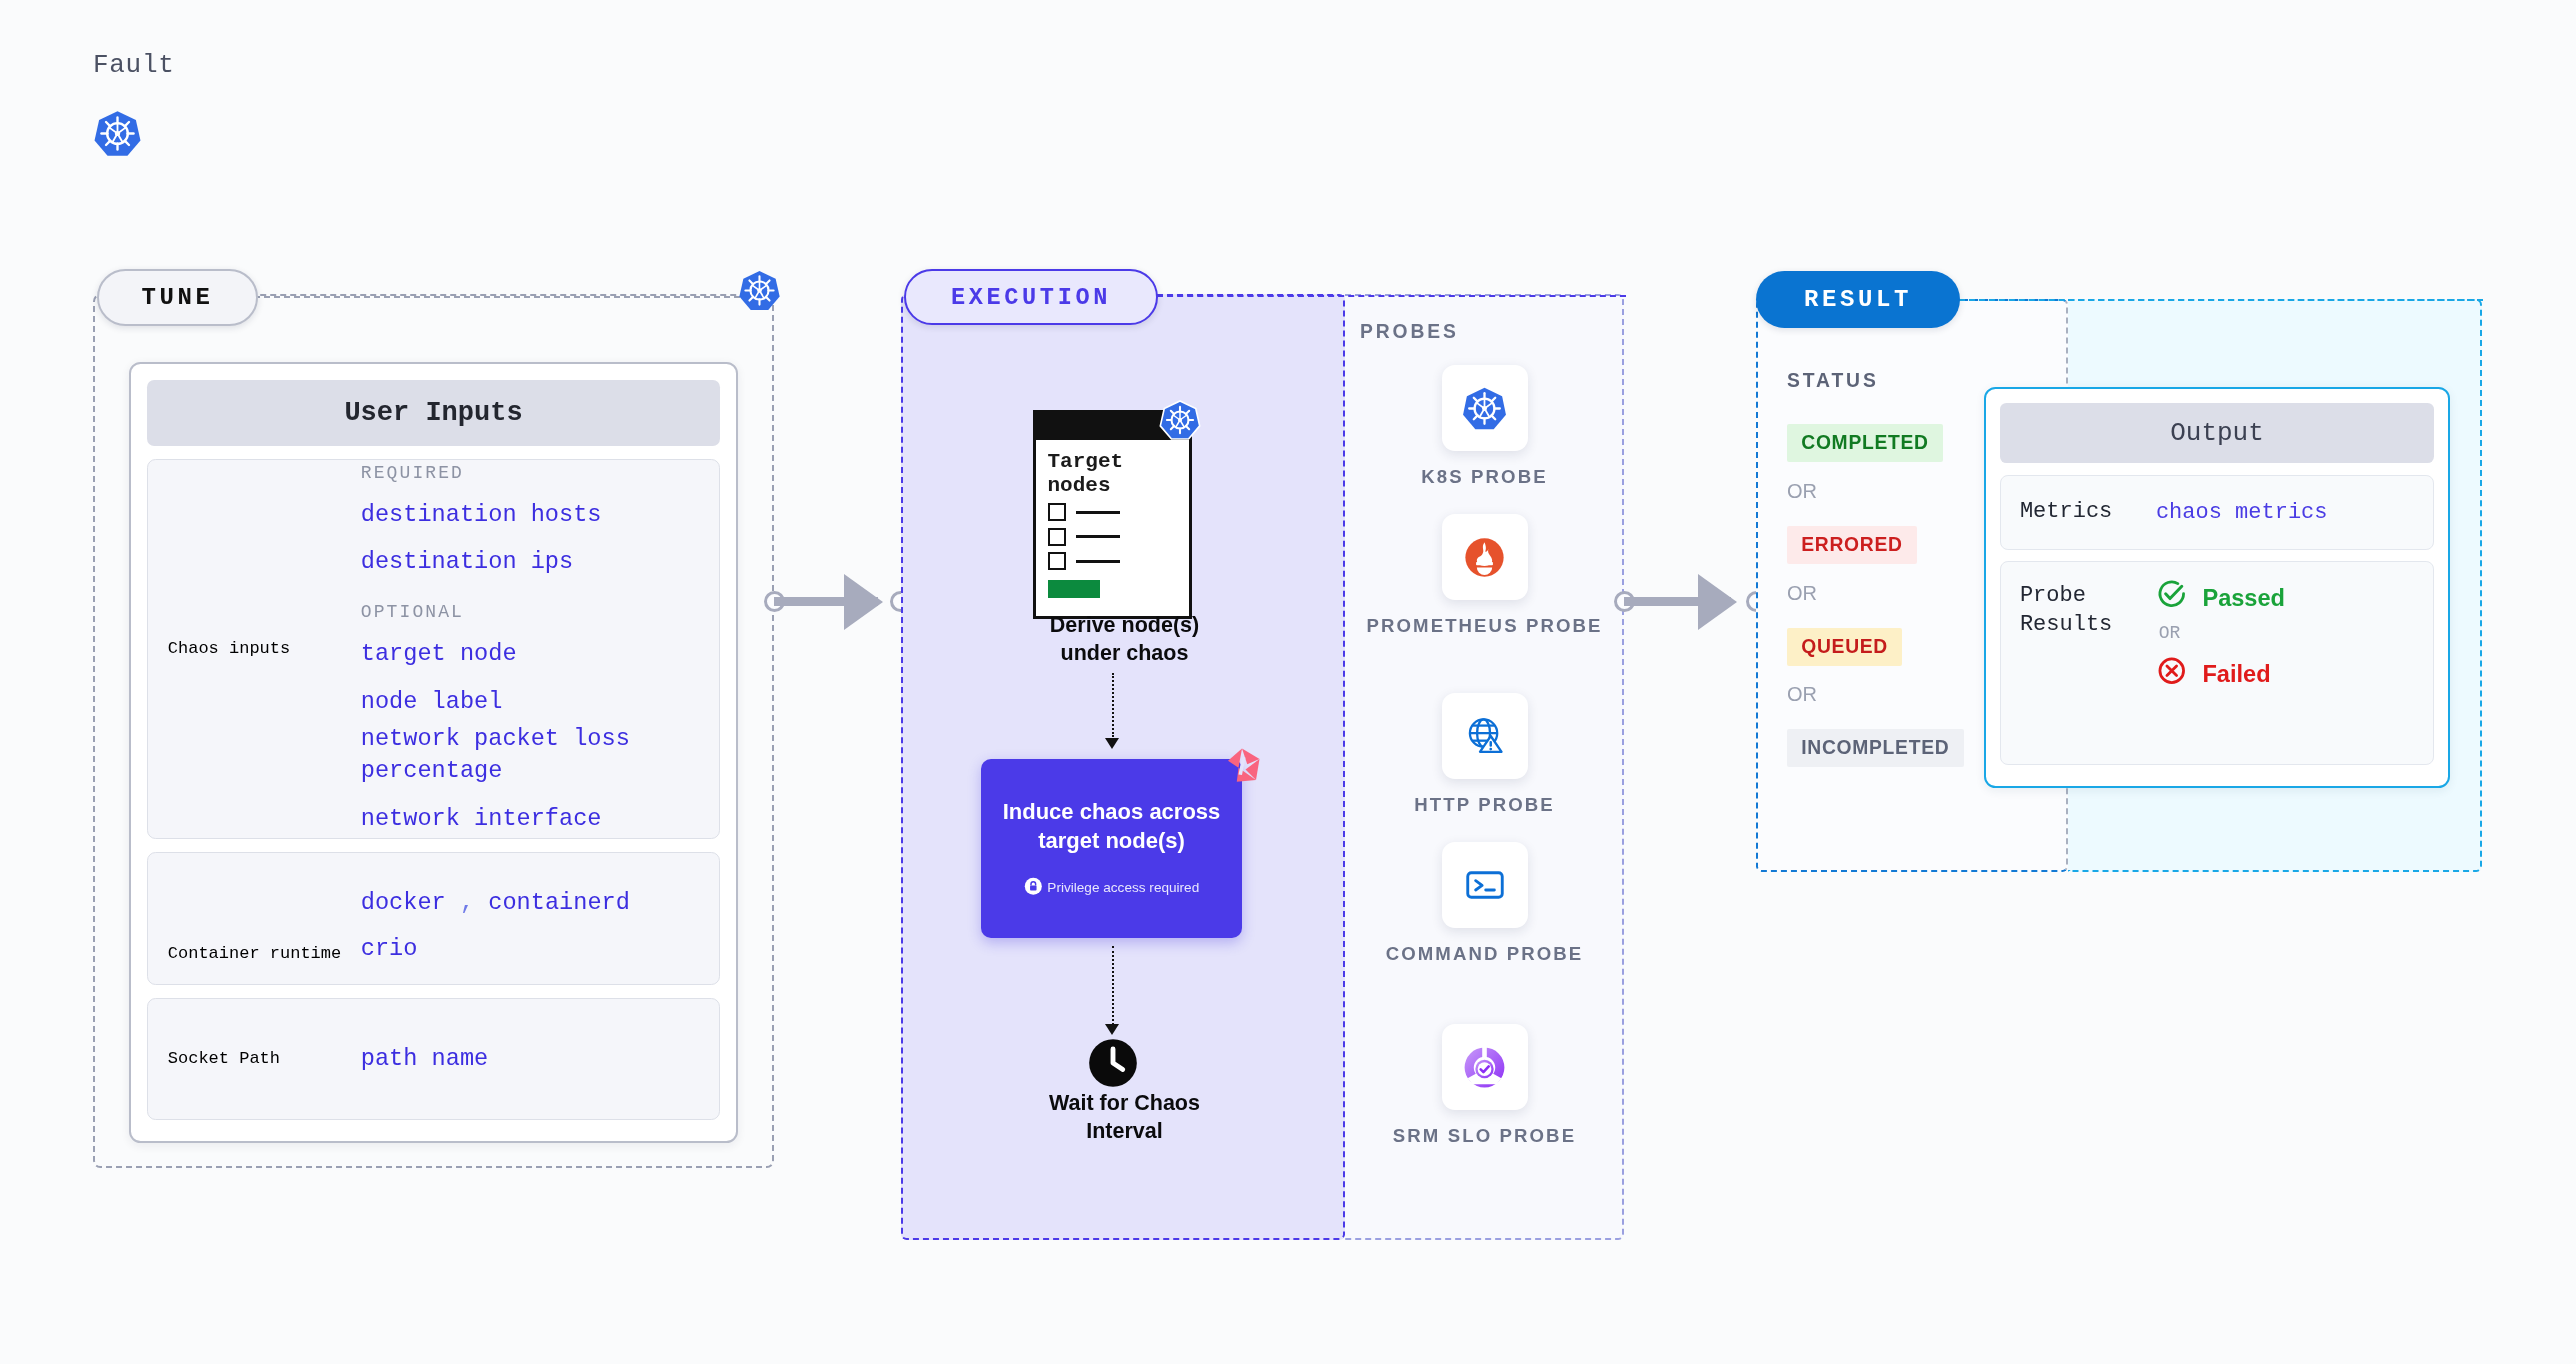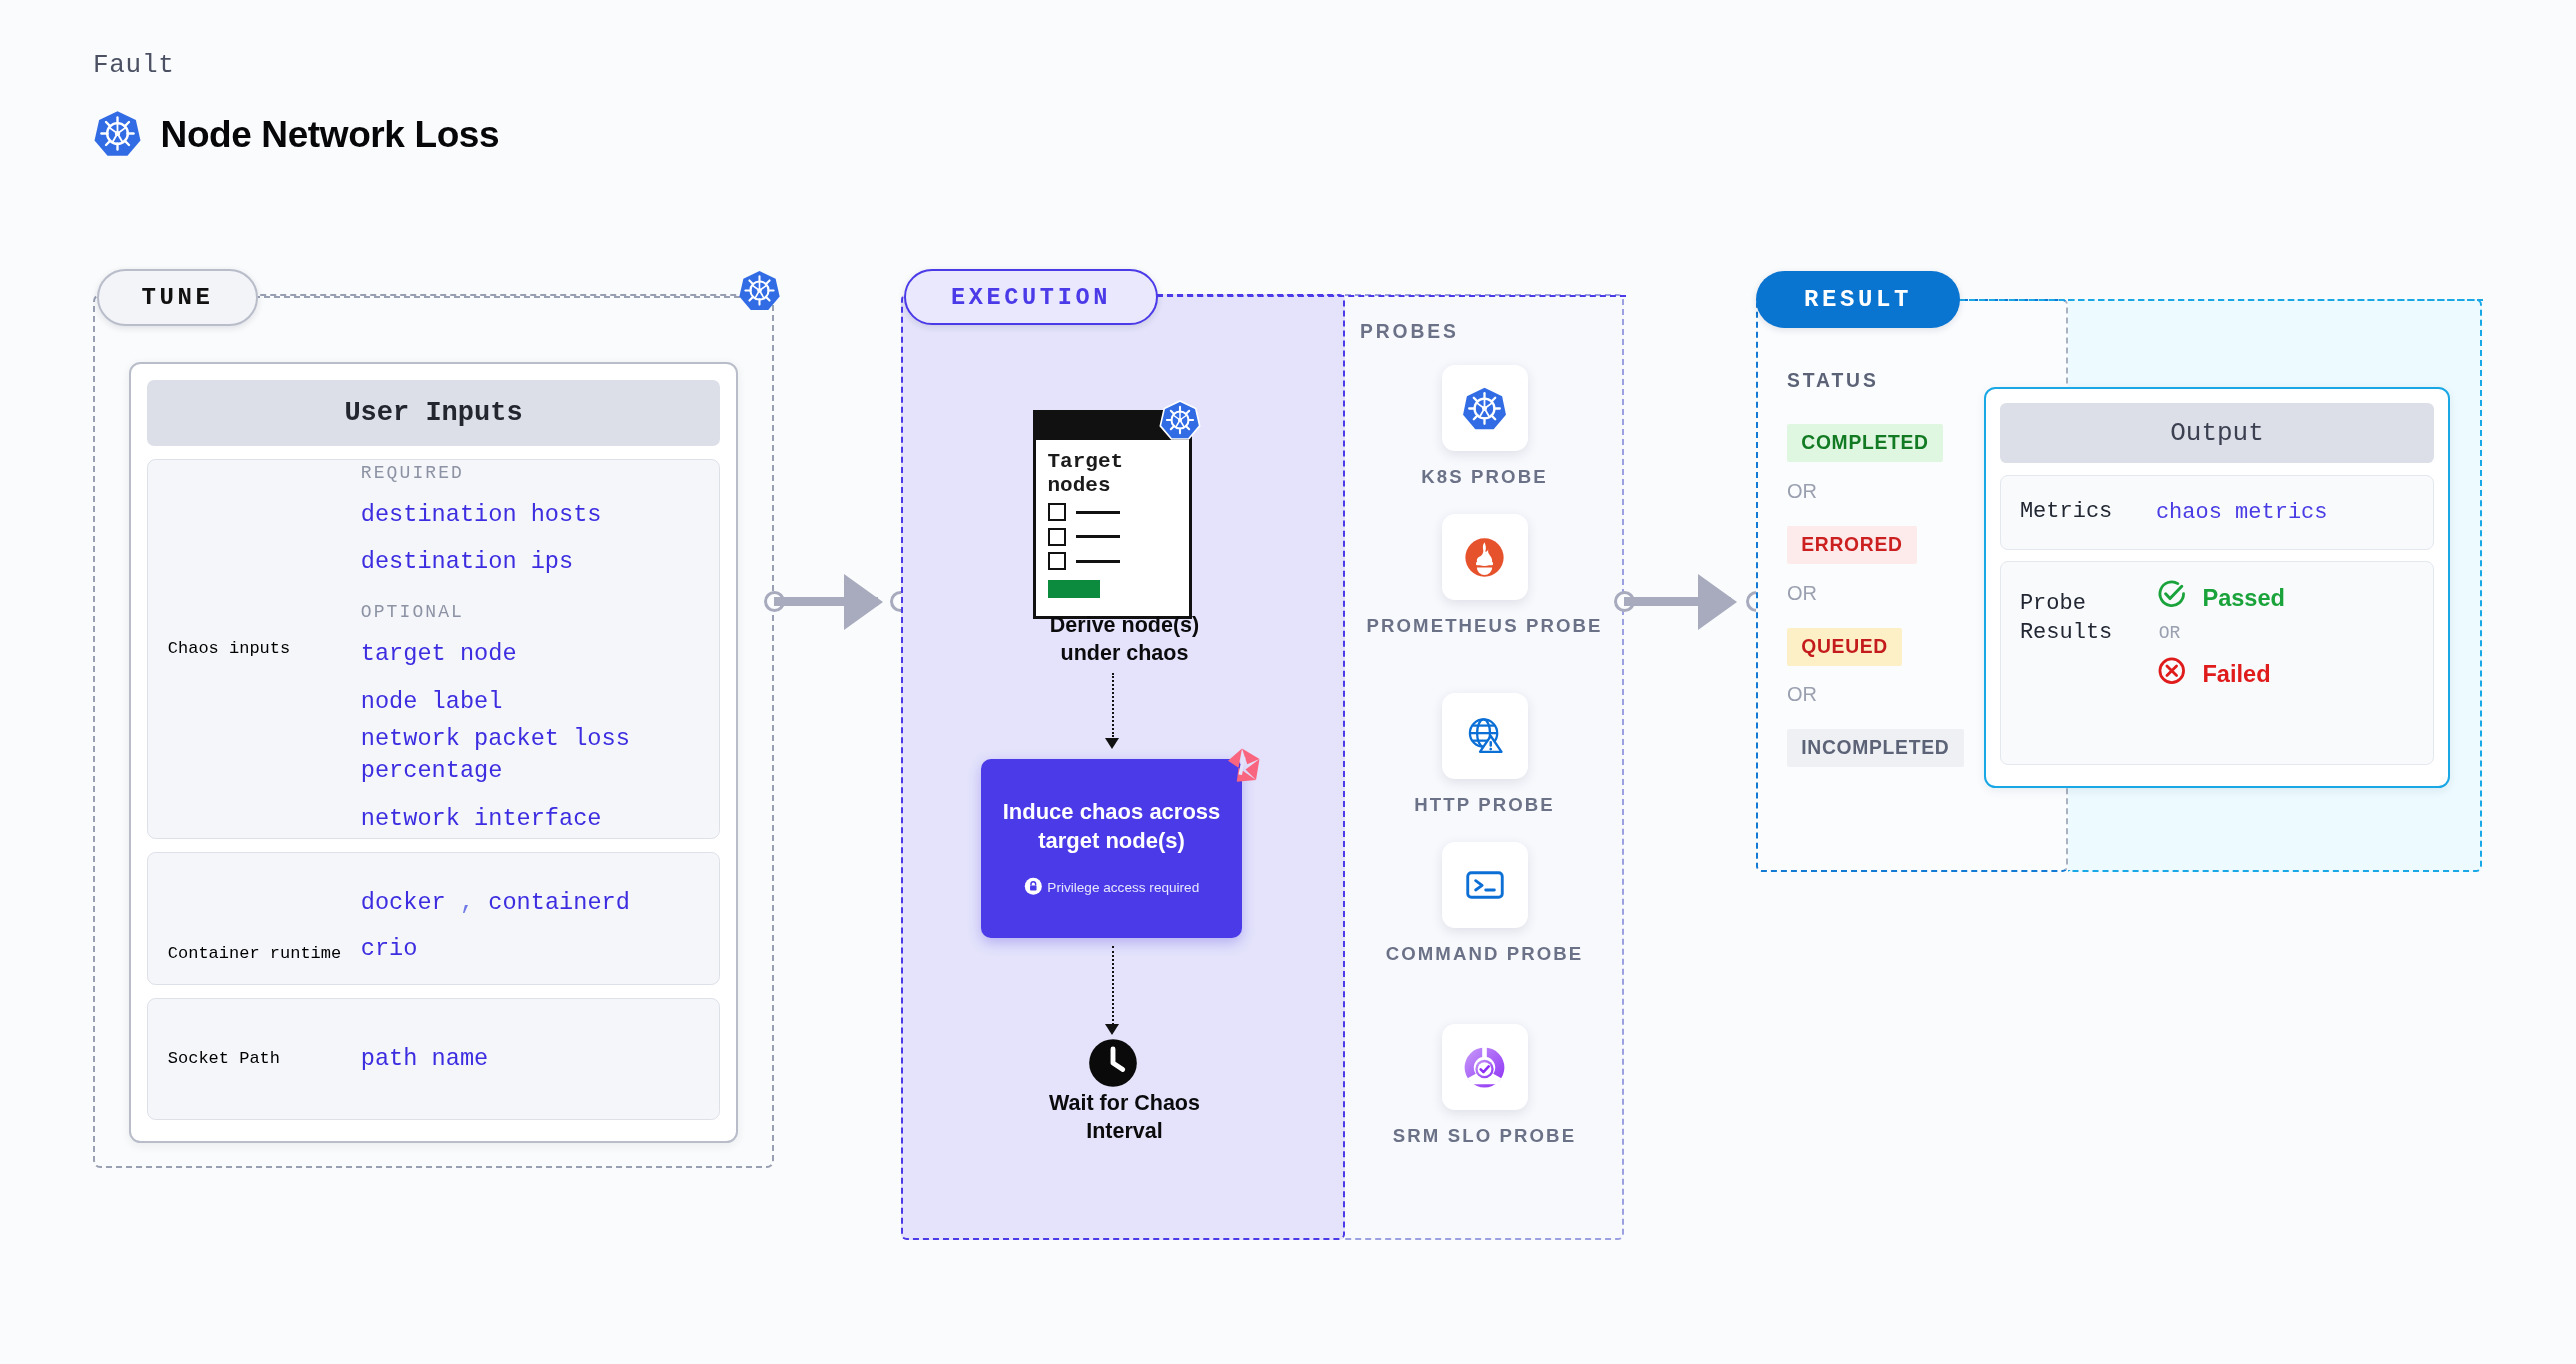--- a/index.html
+++ b/index.html
@@ -259,21 +259,20 @@
         </g>
         <g fill="none" stroke="#fff" stroke-width="2.4">
           <line x1="32" y1="32" x2="32" y2="19"></line>
           <line x1="32" y1="32" x2="43" y2="24"></line>
           <line x1="32" y1="32" x2="39" y2="44"></line>
           <line x1="32" y1="32" x2="25" y2="44"></line>
           <line x1="32" y1="32" x2="21" y2="24"></line>
         </g>
       </svg>
     </span>
-    <span id="page-title">Node Network Loss</span>
   </div>
 </div>
 
 <div id="tune-box" class="stage-box"></div>
 <div id="tune-dash"></div>
 <div id="tune-pill" class="pill">TUNE</div>
 <div id="tune-k8s">
   <svg width="43" height="43" viewBox="0 0 64 64">
     <polygon points="32,3 56,14.5 62,41 45,61 19,61 2,41 8,14.5" fill="#326ce5"></polygon>
     <g fill="none" stroke="#fff" stroke-width="3.1" stroke-linecap="round">
@@ -558,21 +557,21 @@
 
 <div id="output-card">
   <div id="output-head">Output</div>
 
   <div class="out-sub" style="height:75px;">
     <div class="out-label">Metrics</div>
     <div class="out-val">chaos metrics</div>
   </div>
 
   <div class="out-sub" style="height:204px; align-items:flex-start;">
-    <div class="out-label" style="padding-top:4.3px;margin-top:8px;">
+    <div class="out-label" style="padding-top:4.3px;">
       <div>Probe</div>
       <div>Results</div>
     </div>
     <div>
       <div class="pf-row">
         <span>
           <svg width="31.5" height="31.5" viewBox="0 0 36 36">
             <path d="M31.5 18 A13.5 13.5 0 1 1 25 6.4" fill="none" stroke="#1aa33a" stroke-width="3.2" stroke-linecap="round"></path>
             <path d="M11 18 L16 23.5 L29.5 9.5" fill="none" stroke="#1aa33a" stroke-width="3.4" stroke-linecap="round" stroke-linejoin="round"></path>
           </svg>

